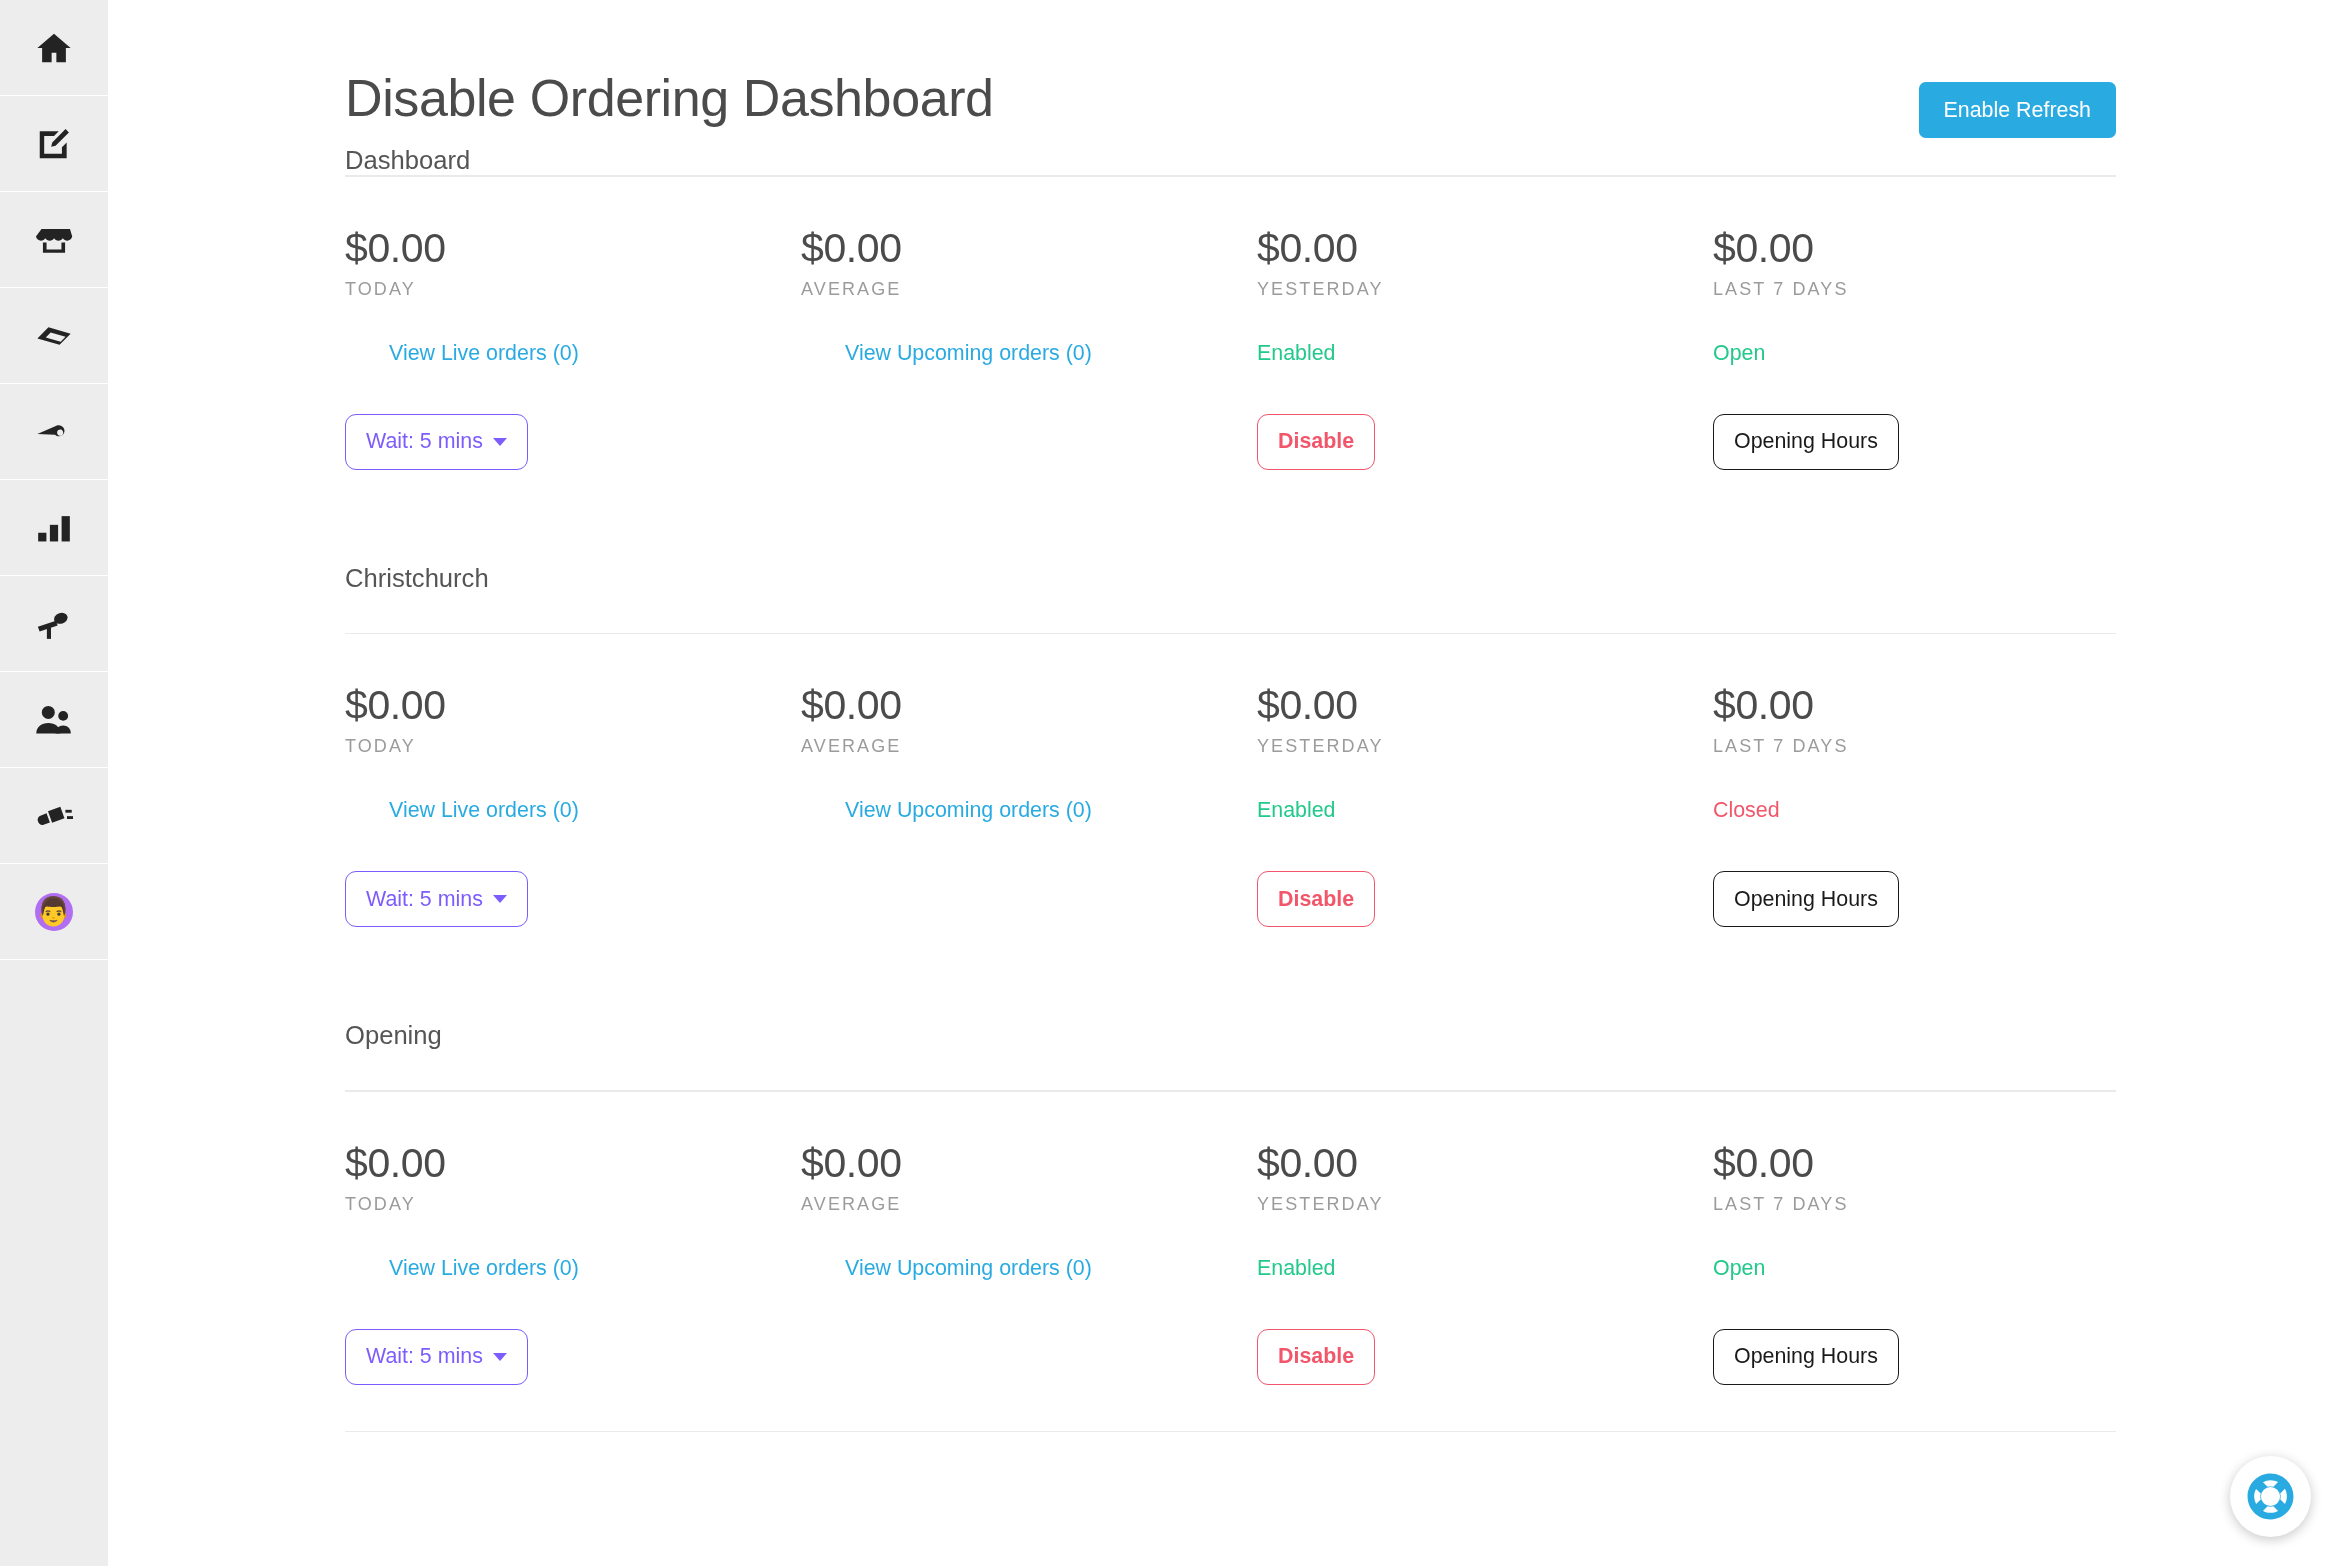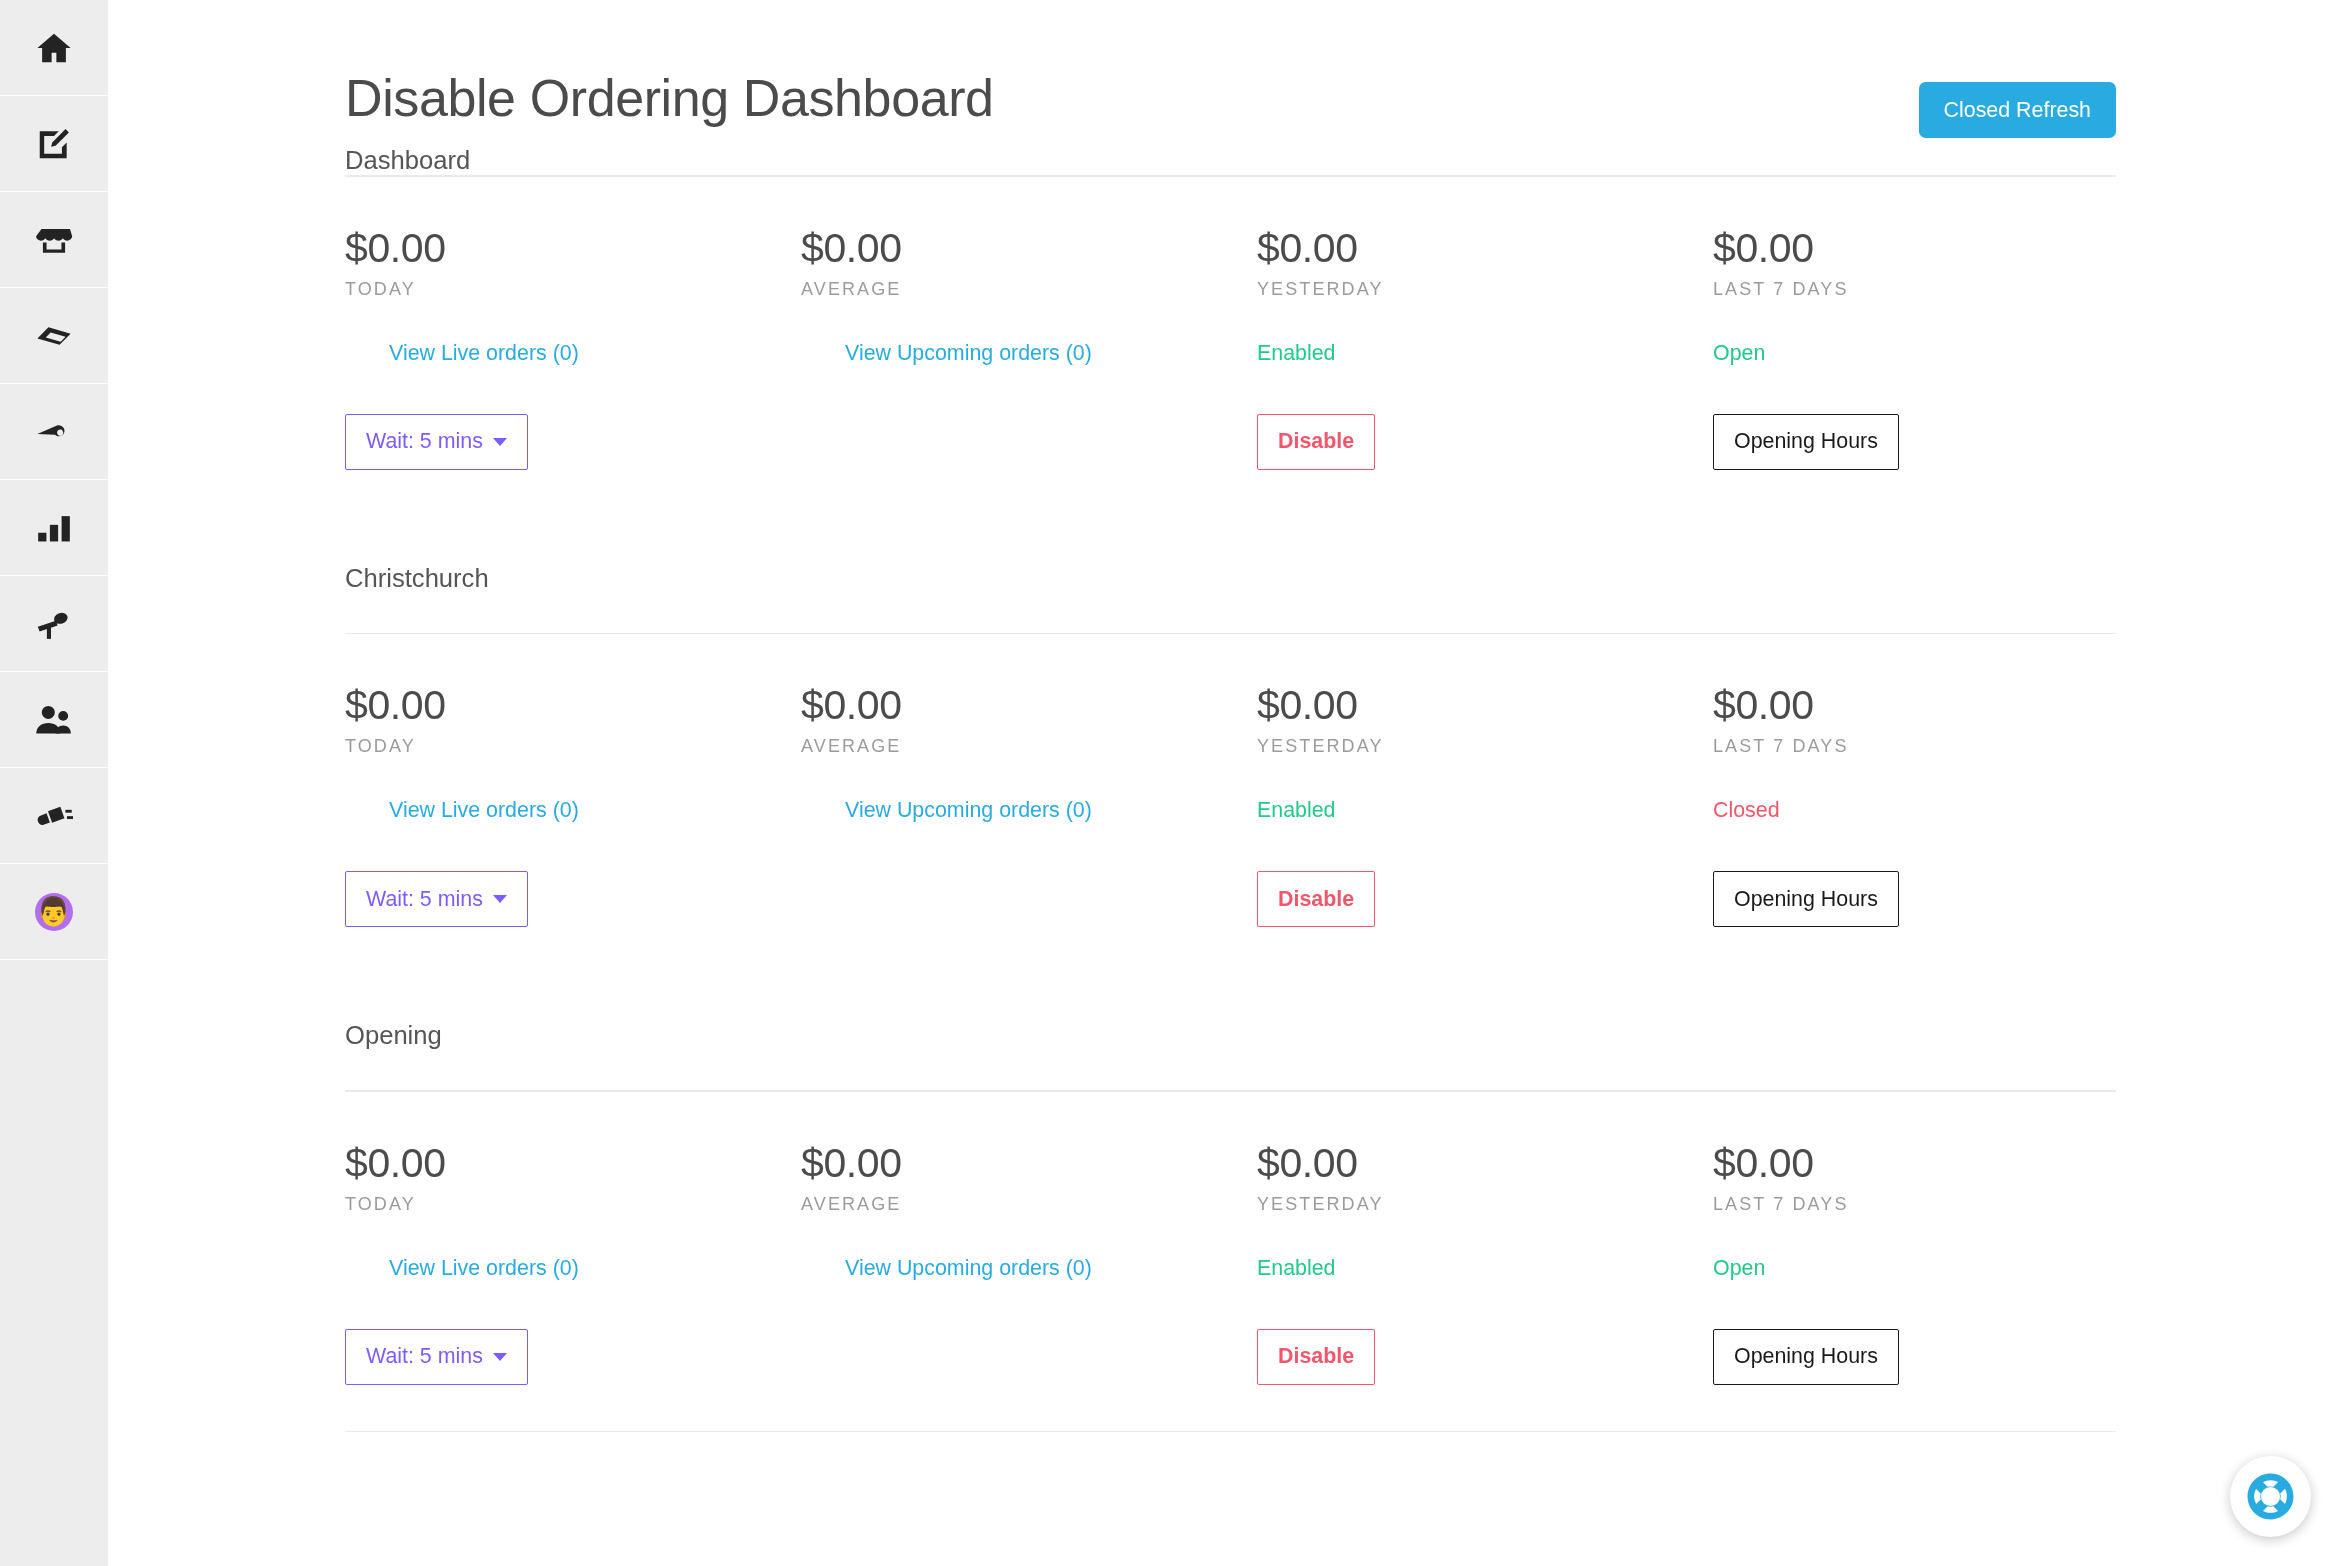--- a/index.html
+++ b/index.html
@@ -176,21 +176,21 @@
   .status-open { color: #22c98a; }
   .status-closed { color: #f2566a; }
 
   .stat-action-row { margin-top: 43px; height: 56px; }
 
   .btn {
     display: inline-flex;
     align-items: center;
     justify-content: center;
     height: 56px;
-    border-radius: 2px;
+    border-radius: 11px;
     background: #ffffff;
     font-size: 21.4px;
     font-family: "Liberation Sans", sans-serif;
     cursor: pointer;
     padding: 8px 20px;
     white-space: nowrap;
   }
 
   .btn-wait {
     border: 1.6px solid #7c5cfc;
@@ -335,21 +335,21 @@
 
     <div class="sidebar-filler"></div>
   </nav>
 
   <main class="main">
     <div class="content">
 
       <header class="page-head">
         <h1 class="page-title">Disable Ordering Dashboard</h1>
         <div class="page-subtitle">Dashboard</div>
-        <button class="refresh-btn">Closed Refresh</button>
+        <button class="refresh-btn">Enable Refresh</button>
       </header>
 
       <div id="stores-container">
           <section class="store-section">
             <div class="divider"></div>
             <div class="stats-row">
               <div class="stat-col">
                 <div class="stat-value">$0.00</div>
                 <div class="stat-label">TODAY</div>
                 <div class="stat-link-row"><a class="stat-link">View Live orders (0)</a></div>

